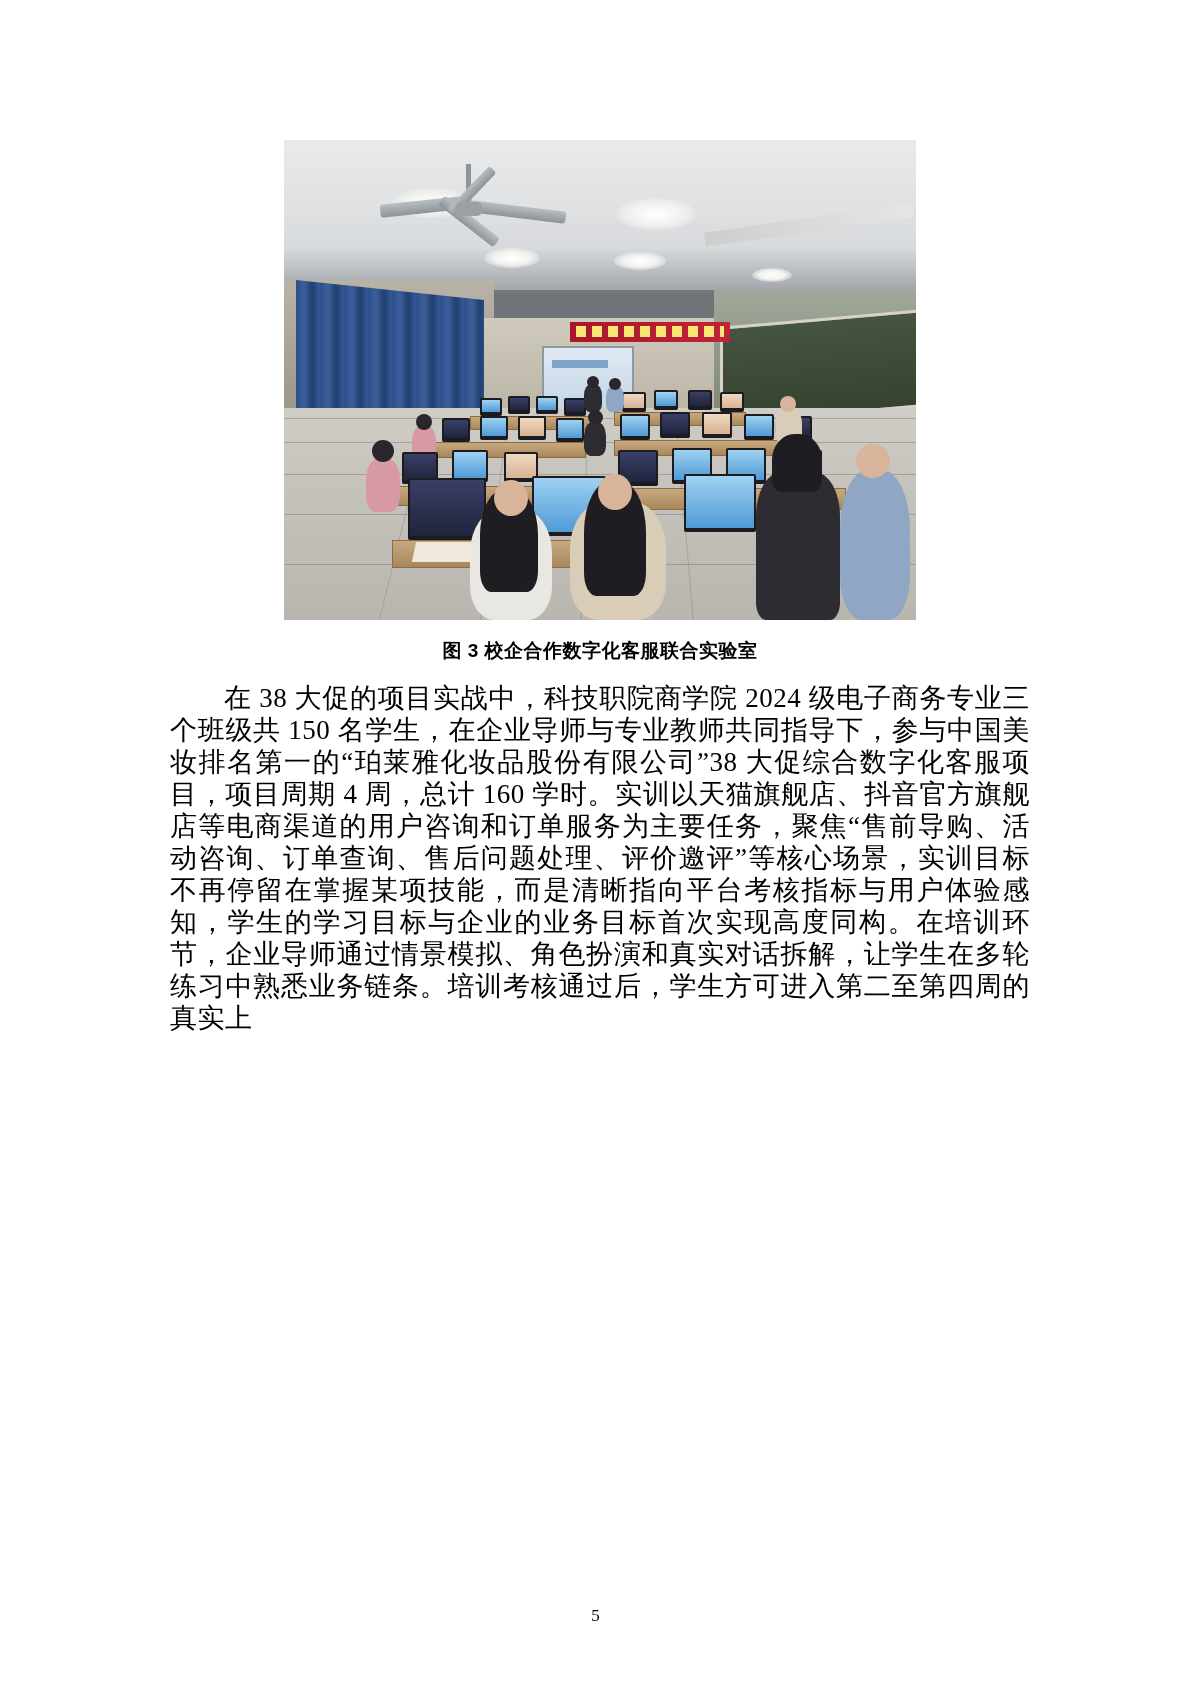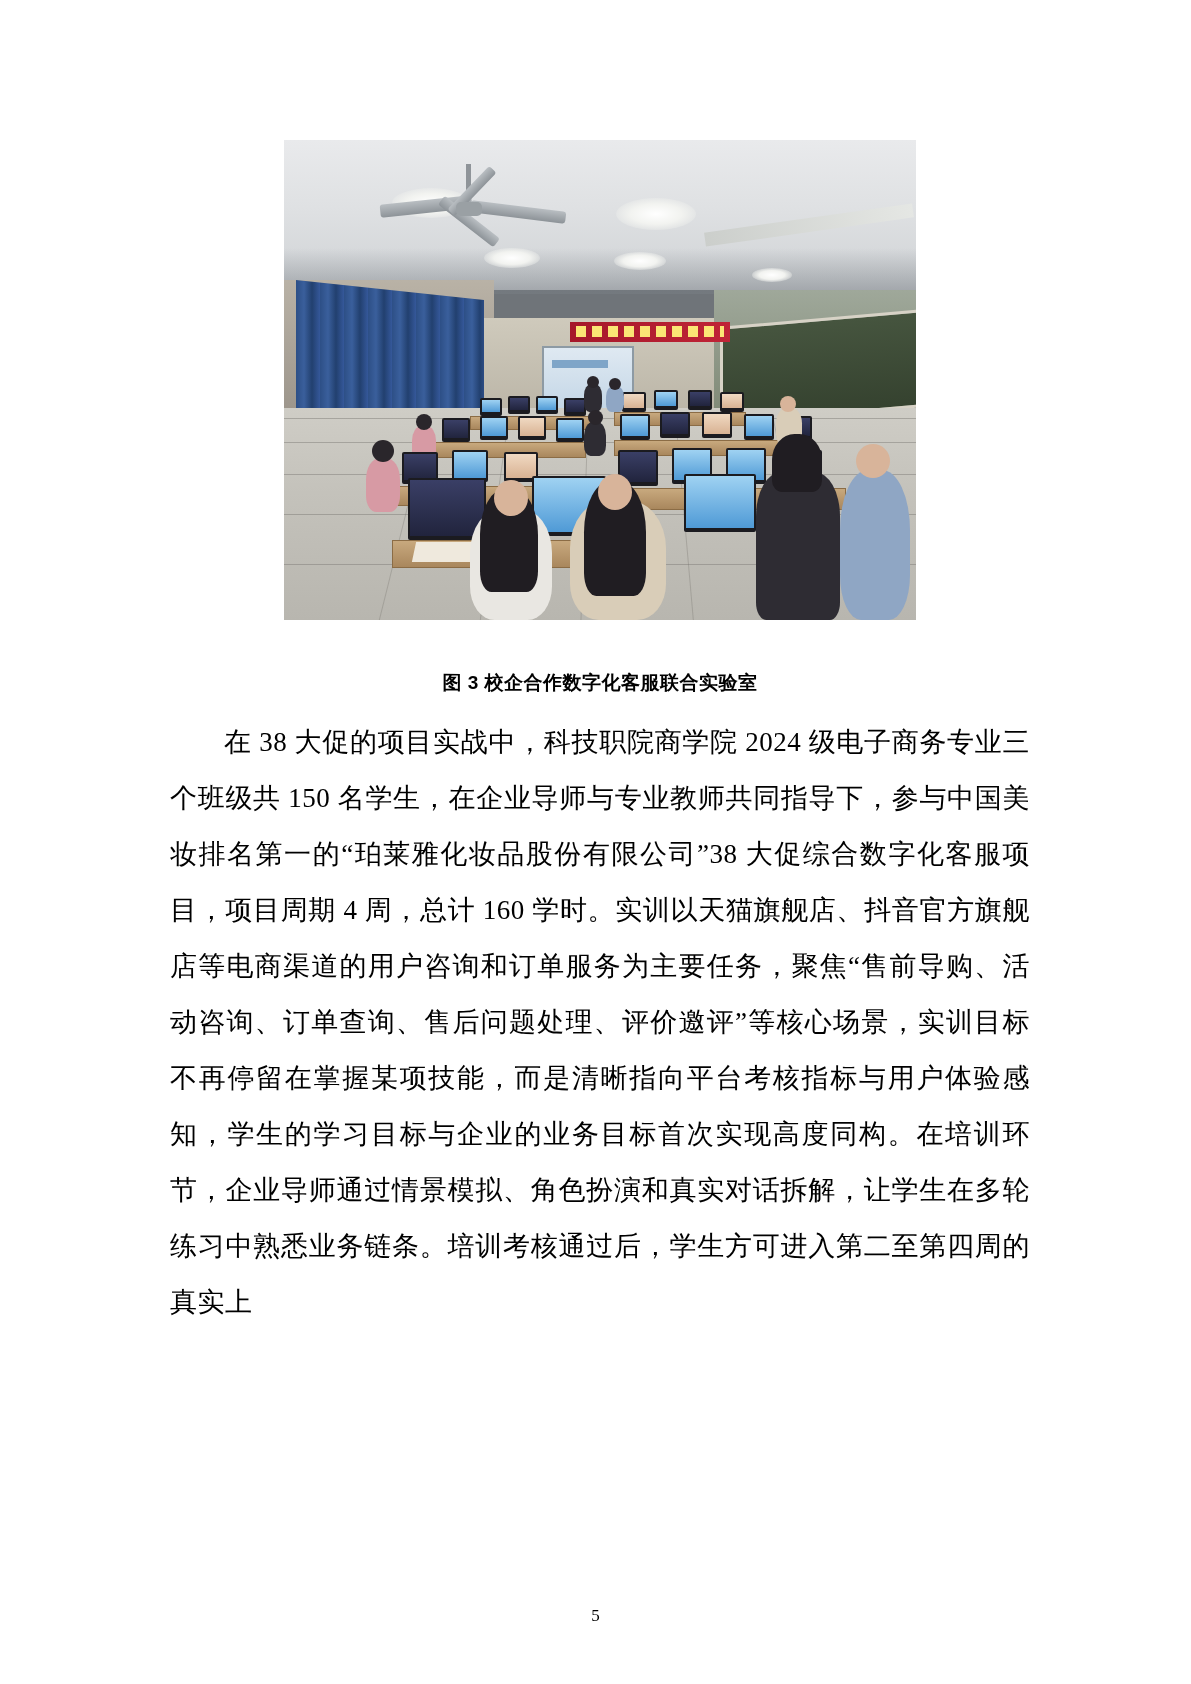--- a/index.html
+++ b/index.html
@@ -26,21 +26,20 @@
     top: 140px;
     width: 860px;
   }
 
   
   .figure-block {
     width: 100%;
     display: flex;
     flex-direction: column;
     align-items: center;
-    gap: 32px;
   }
   .photo {
     position: relative;
     width: 632px;
     height: 480px;
     background: #6f7479;
     overflow: hidden;
   }
   
   .ph-ceiling {
@@ -195,21 +194,21 @@
   .heading {
     margin-top: 26px;
     font-size: 29px;
     font-weight: bold;
     letter-spacing: 1px;
     font-family: "Liberation Serif", serif;
   }
   .body-par {
     margin-top: 18px;
     font-size: 27px;
-    line-height: 56px;
+    line-height: 32px;
     text-align: justify;
     text-justify: inter-ideograph;
     text-indent: 2em;
     letter-spacing: .5px;
   }
   .page-number {
     position: absolute;
     left: 0; right: 0;
     bottom: 58px;
     text-align: center;

